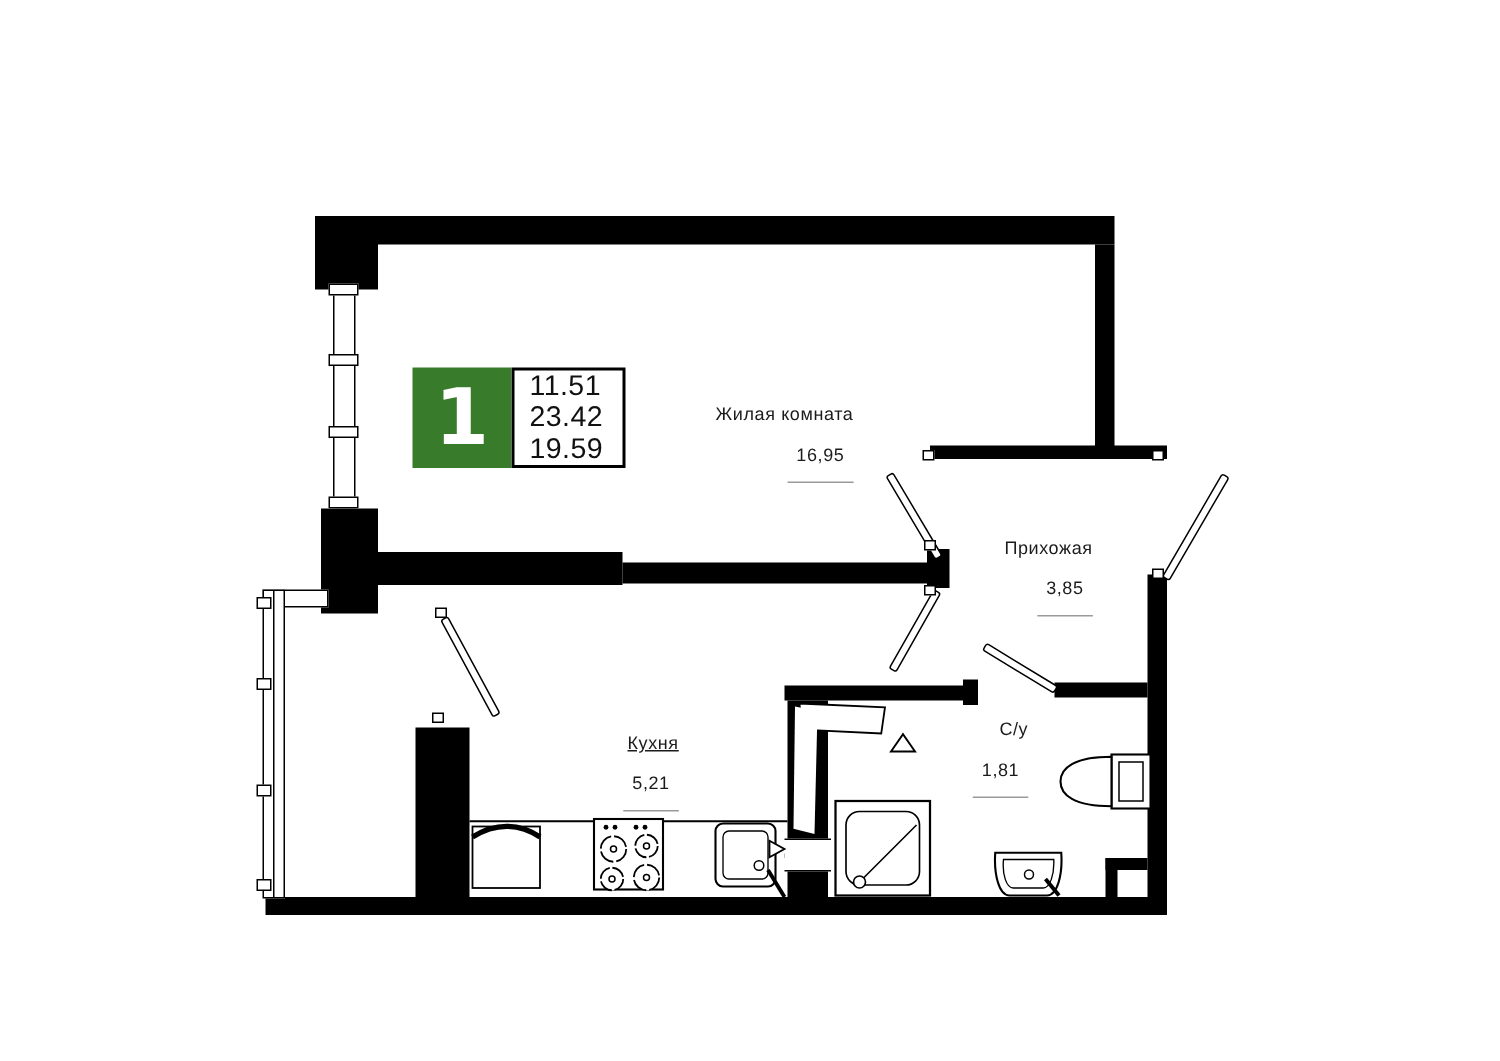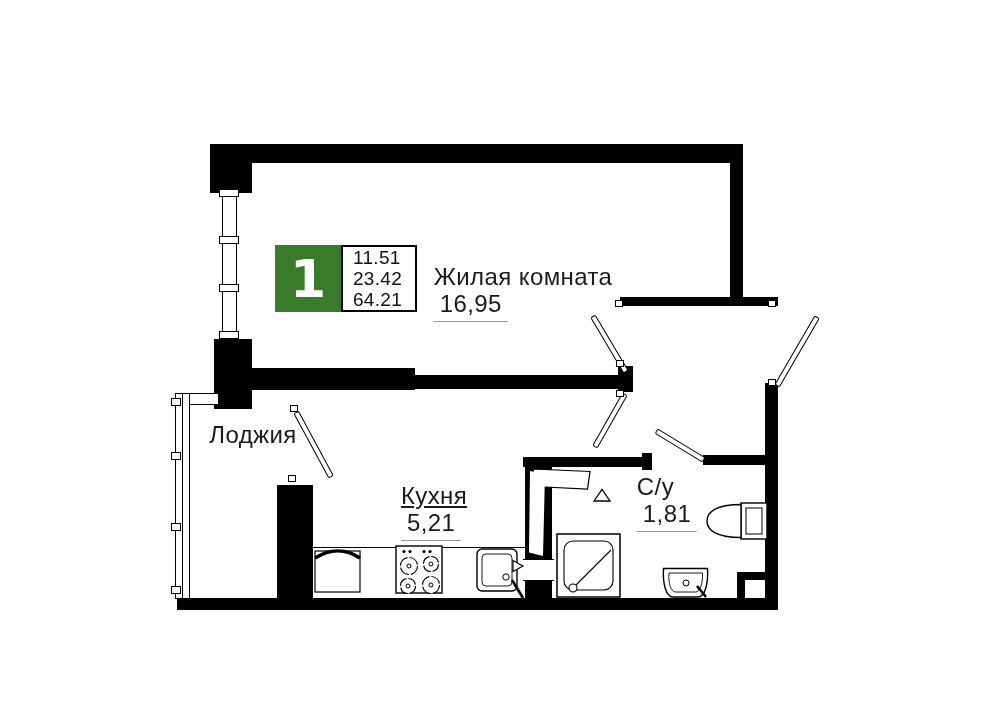--- a/index.html
+++ b/index.html
@@ -10,22 +10,22 @@
   .w{position:absolute;background:#000;z-index:1;}
   .cut{position:absolute;background:#fff;z-index:2;}
   .win{position:absolute;background:#fff;border:1.4px solid #000;box-sizing:border-box;z-index:2;}
   .winline{position:absolute;background:#000;z-index:2;}
   .tick{position:absolute;background:#fff;border:1px solid #000;box-sizing:border-box;z-index:3;}
   .door{position:absolute;height:4px;background:#fff;border:1.1px solid #000;border-radius:2px;
         transform-origin:0 50%;z-index:3;}
   .hinge{position:absolute;width:8px;height:7px;background:#fff;border:1.1px solid #000;
          box-sizing:border-box;z-index:3;}
   .fixtures{position:absolute;left:0;top:0;z-index:2;}
-  .room-label{position:absolute;transform:translateX(-50%);text-align:left;
-              font-size:24px;line-height:27px;letter-spacing:.4px;white-space:nowrap;z-index:4;}
+  .room-label{position:absolute;transform:translateX(-50%);text-align:right;
+              font-size:12px;line-height:27px;letter-spacing:.4px;white-space:nowrap;z-index:4;}
   .room-area{display:inline-block;border-bottom:1.5px solid #9a9a9a;padding:0 6px 4px;}
   .badge{position:absolute;left:275px;top:245px;display:flex;z-index:4;}
   .badge-green{width:66px;height:67px;background:#387C2B;color:#fff;display:flex;
                align-items:center;justify-content:center;font-size:52px;font-weight:bold;
                font-family:"DejaVu Sans", sans-serif;}
   .badge-panel{width:62px;height:63px;border:2px solid #000;background:#fff;
                display:flex;flex-direction:column;justify-content:center;
                font-size:19px;line-height:21px;color:#111;padding-left:10px;letter-spacing:.3px;}
 </style>
 </head>
@@ -141,30 +141,33 @@
   <div class="hinge" style="left:290px;top:405px;"></div>
   <div class="hinge" style="left:288px;top:475px;"></div>
   <div class="hinge" style="left:616px;top:360px;"></div>
   <div class="hinge" style="left:616px;top:390px;"></div>
 
   <div class="badge">
     <div class="badge-green">1</div>
     <div class="badge-panel">
       <div>11.51</div>
       <div>23.42</div>
-      <div>64.21</div>
+      <div>19.59</div>
     </div>
   </div>
 
   <div class="room-label" style="left:523px;top:263px;">
     <div>Жилая комната</div>
     <span class="room-area">16,95</span>
   </div>
+  <div class="room-label" style="left:699px;top:352px;">
+    <div>Прихожая</div>
+    <span class="room-area">3,85</span>
+  </div>
   <div class="room-label" style="left:253px;top:421px;">
-    <div>Лоджия</div>
   </div>
   <div class="room-label" style="left:434px;top:482px;text-decoration:underline;">
     <div>Кухня</div>
     <span class="room-area">5,21</span>
   </div>
   <div class="room-label" style="left:667px;top:473px;">
     <div>С/у</div>
     <span class="room-area">1,81</span>
   </div>
 

